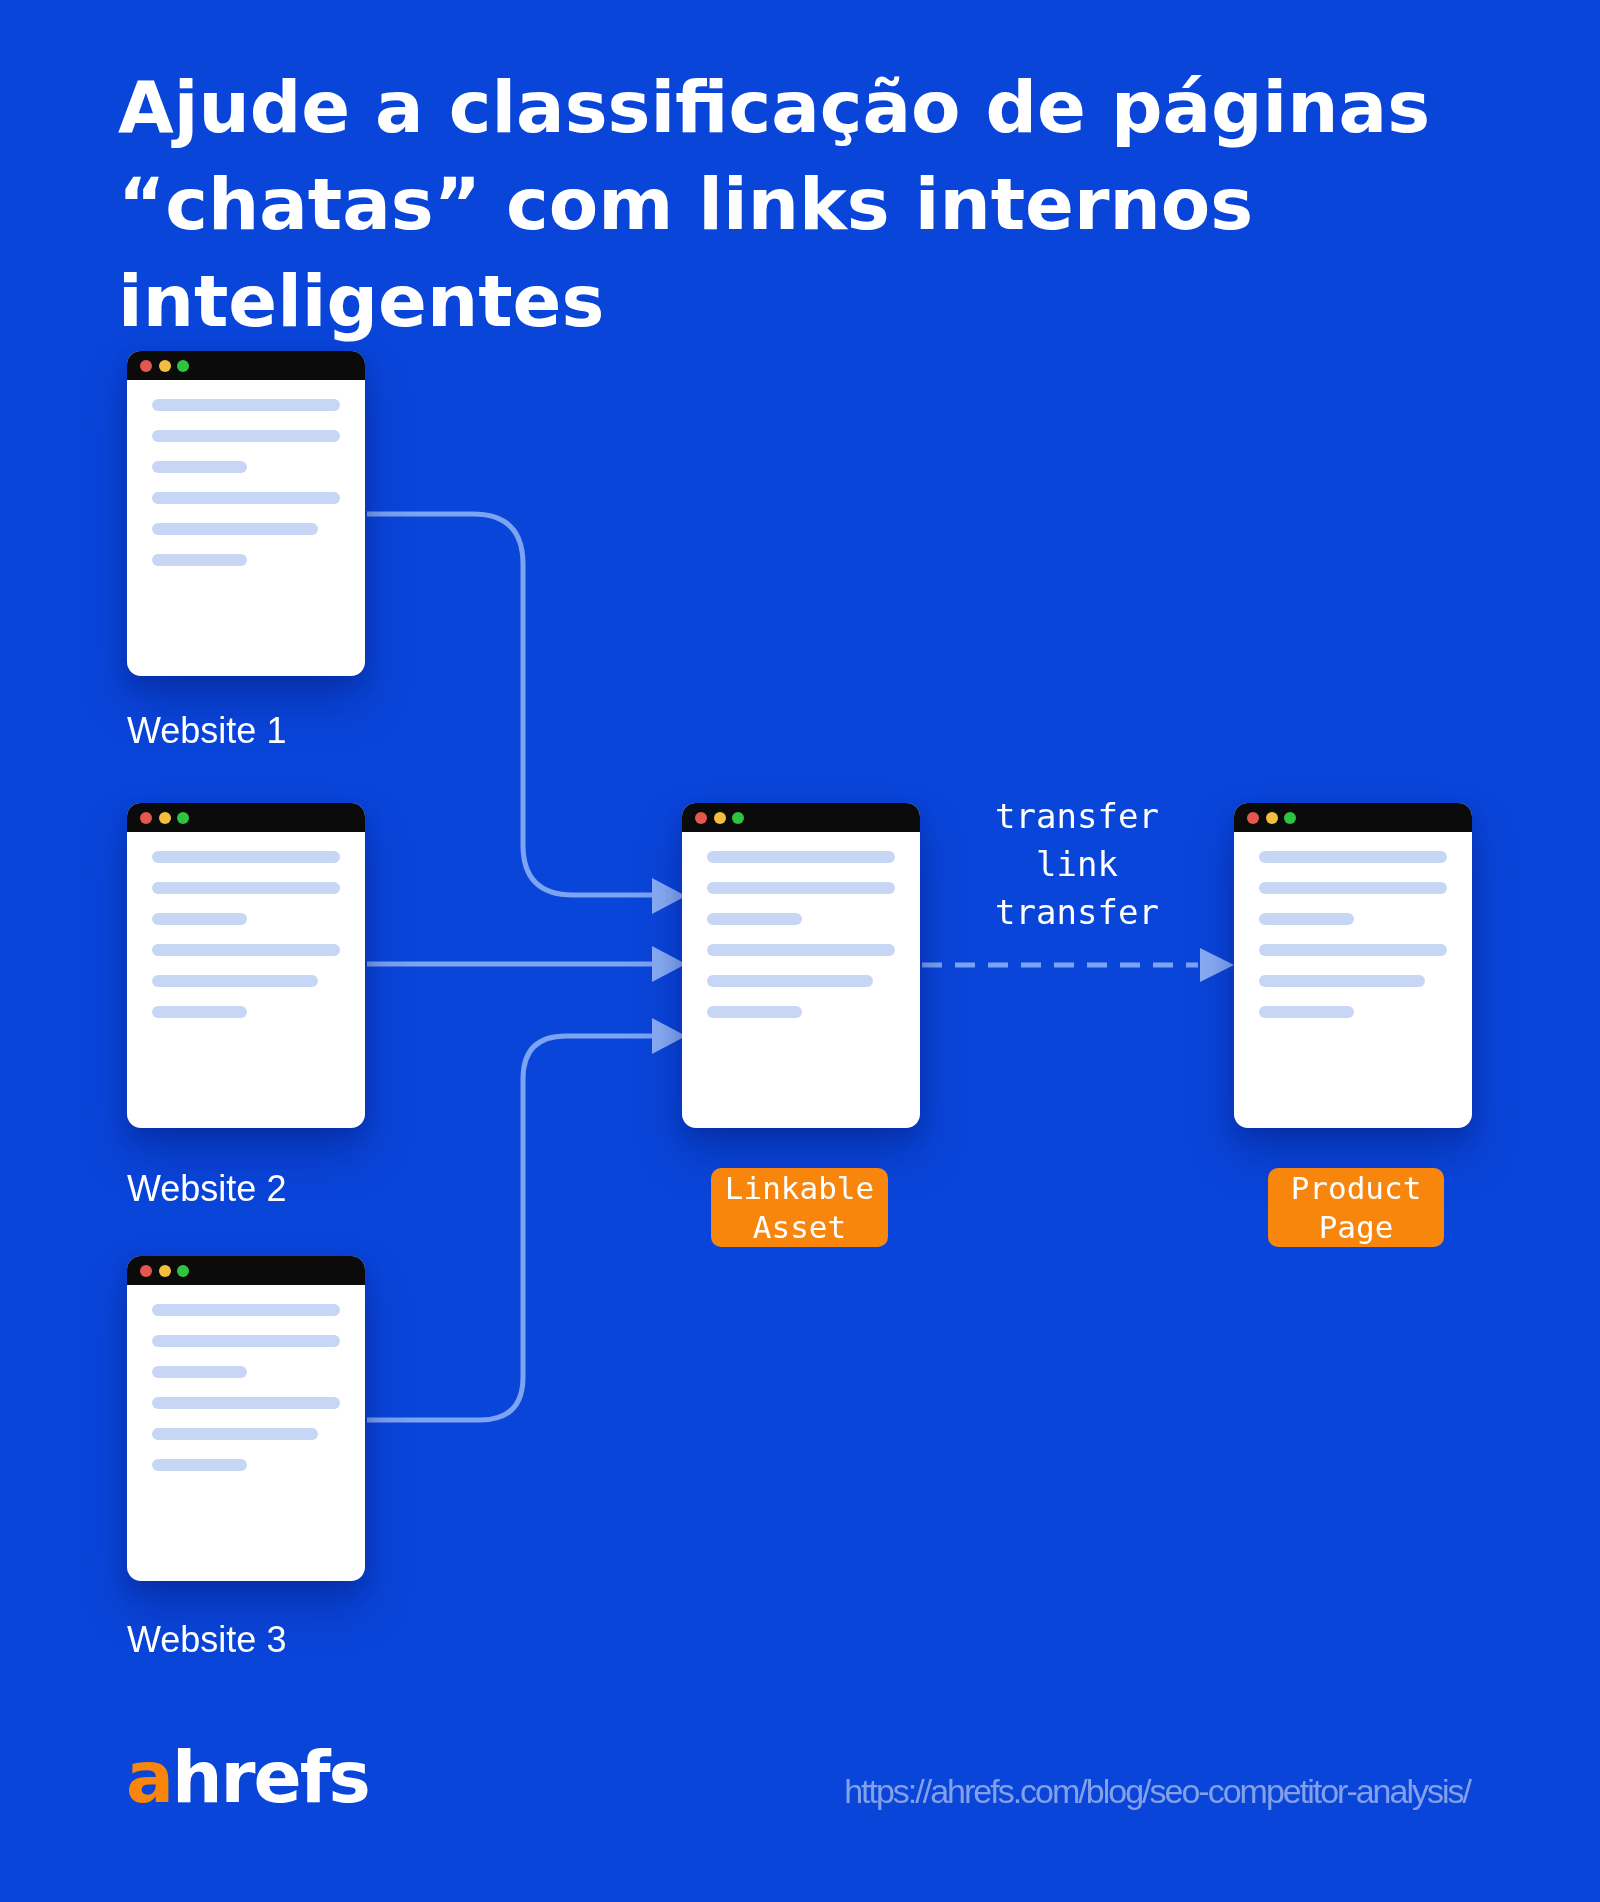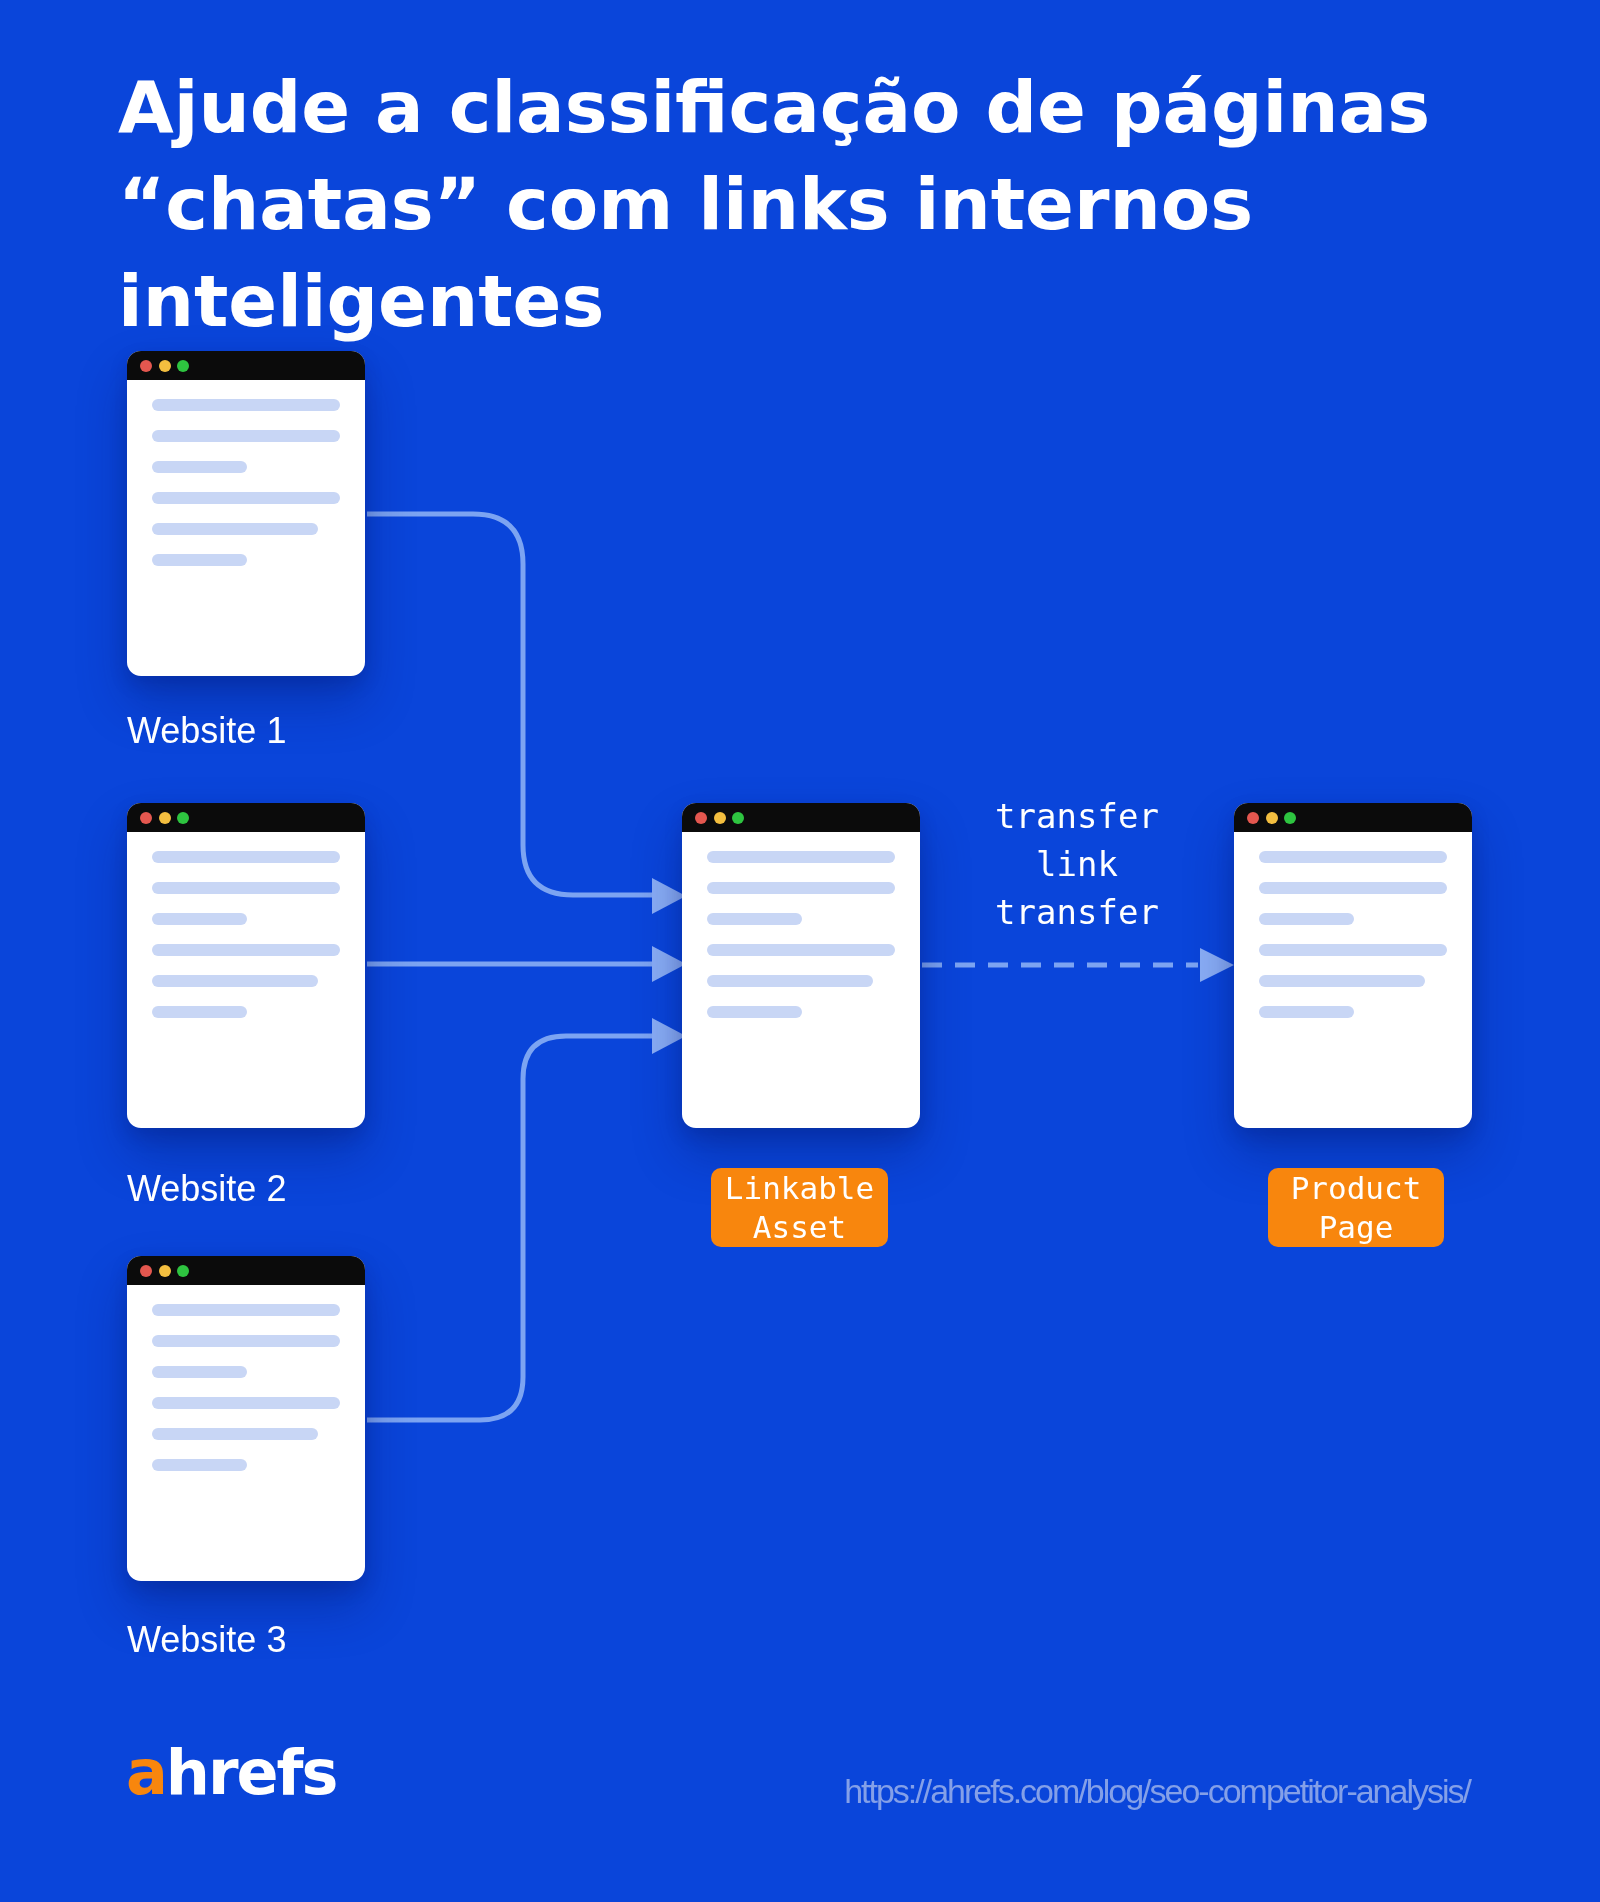--- a/index.html
+++ b/index.html
@@ -72,21 +72,21 @@
     font-size:31px;line-height:39px;text-align:center;
   }
   .transfer-note{
     position:absolute;left:942px;top:792px;width:270px;text-align:center;
     font-family:"DejaVu Sans Mono",monospace;
     font-size:34px;line-height:48px;color:var(--text);
   }
   
   .logo{
     position:absolute;left:126px;top:1736px;
-    font-size:62px;font-weight:bold;letter-spacing:-2px;color:var(--text);
+    font-size:71px;font-weight:bold;letter-spacing:-2px;color:var(--text);
   }
   .logo .logo-a{color:var(--orange);}
   .url{
     position:absolute;left:560px;top:1772px;width:910px;text-align:right;
     font-family:Liberation Sans, sans-serif;
     font-size:34px;letter-spacing:-2px;color:var(--url-text);
     white-space:nowrap;
   }
 </style>
 </head>

